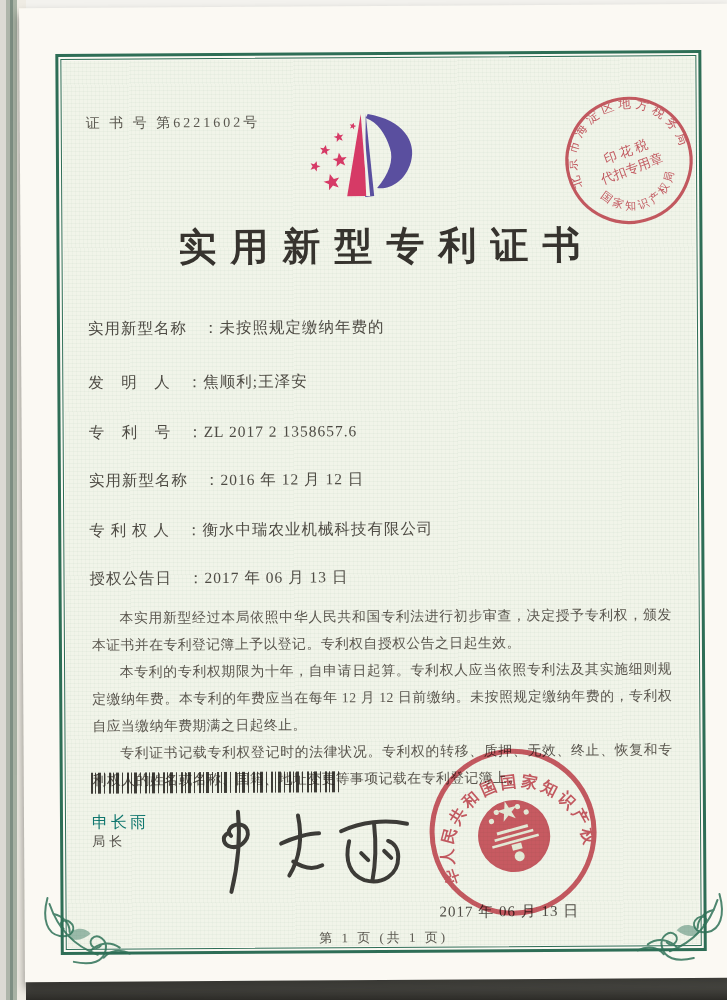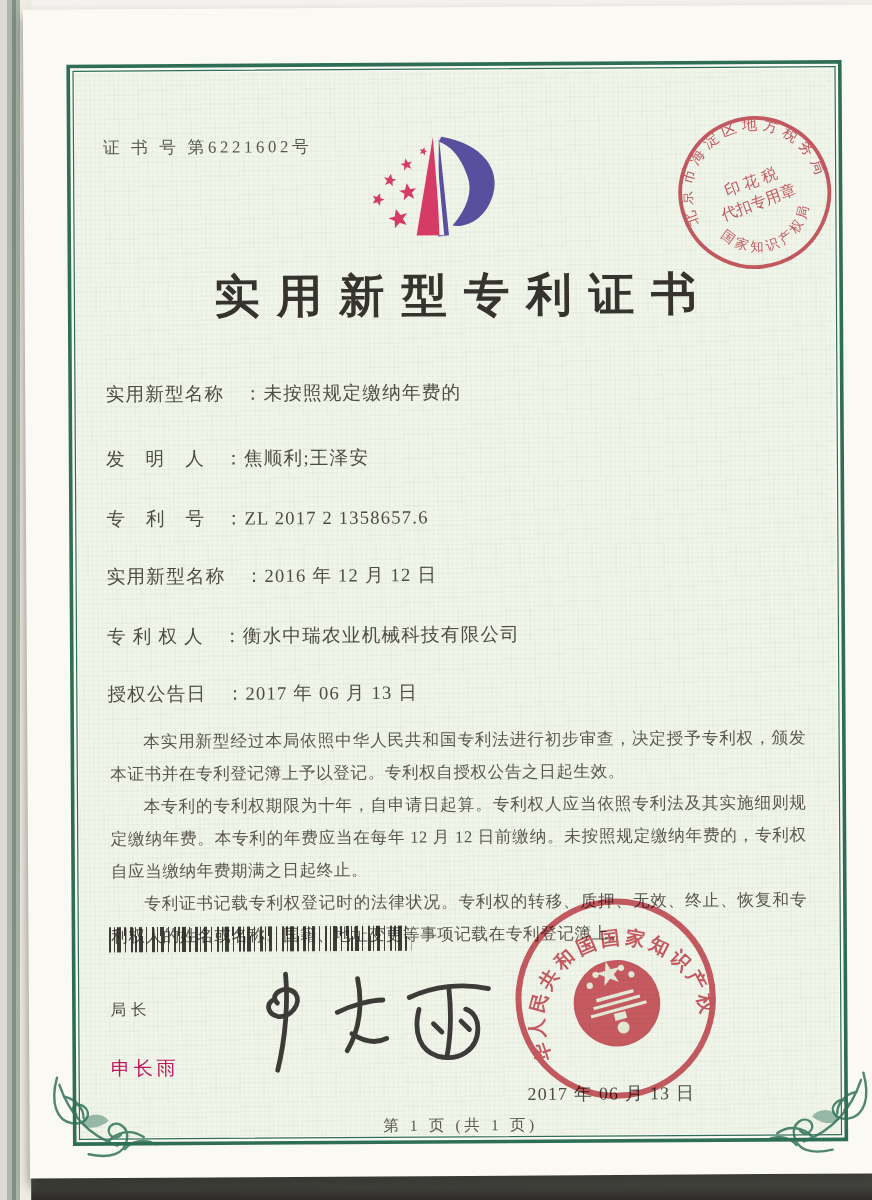--- a/index.html
+++ b/index.html
@@ -44,21 +44,21 @@
   .paras{position:absolute;left:30px;top:548px;width:580px;
     font-size:13.8px;line-height:27px;color:#5a564e;text-align:justify;letter-spacing:.5px;}
   .paras p{margin:0;text-indent:2em;}
   
   .barcode{position:absolute;left:28px;top:716px;width:252px;height:21px;
     background:
       repeating-linear-gradient(90deg,#26241f 0 2px,transparent 2px 4px,#26241f 4px 5px,transparent 5px 7px,#26241f 7px 10px,transparent 10px 13px,#26241f 13px 14px,transparent 14px 18px);
     opacity:.88;}
   
   .signer-title{position:absolute;left:29px;top:776px;font-size:13px;color:#4e4b44;letter-spacing:4px;}
-  .signer-name{position:absolute;left:29px;top:824px;font-size:16px;color:#be185d;letter-spacing:3px;}
+  .signer-name{position:absolute;left:29px;top:756px;font-size:16px;color:#0f766e;letter-spacing:3px;}
   .signature{position:absolute;left:138px;top:748px;width:225px;height:95px;}
   
   .issue-date{position:absolute;left:376px;top:848px;font-size:15px;color:#4e4b44;letter-spacing:1px;z-index:1;}
   .office-seal{position:absolute;left:358px;top:686px;width:184px;height:184px;
     opacity:.85;mix-blend-mode:multiply;z-index:2;}
   
   .page-footer{position:absolute;left:0;right:0;top:874px;text-align:center;
     font-size:13px;letter-spacing:3px;color:#5a574f;}
   
   .orn{position:absolute;width:96px;height:96px;}

